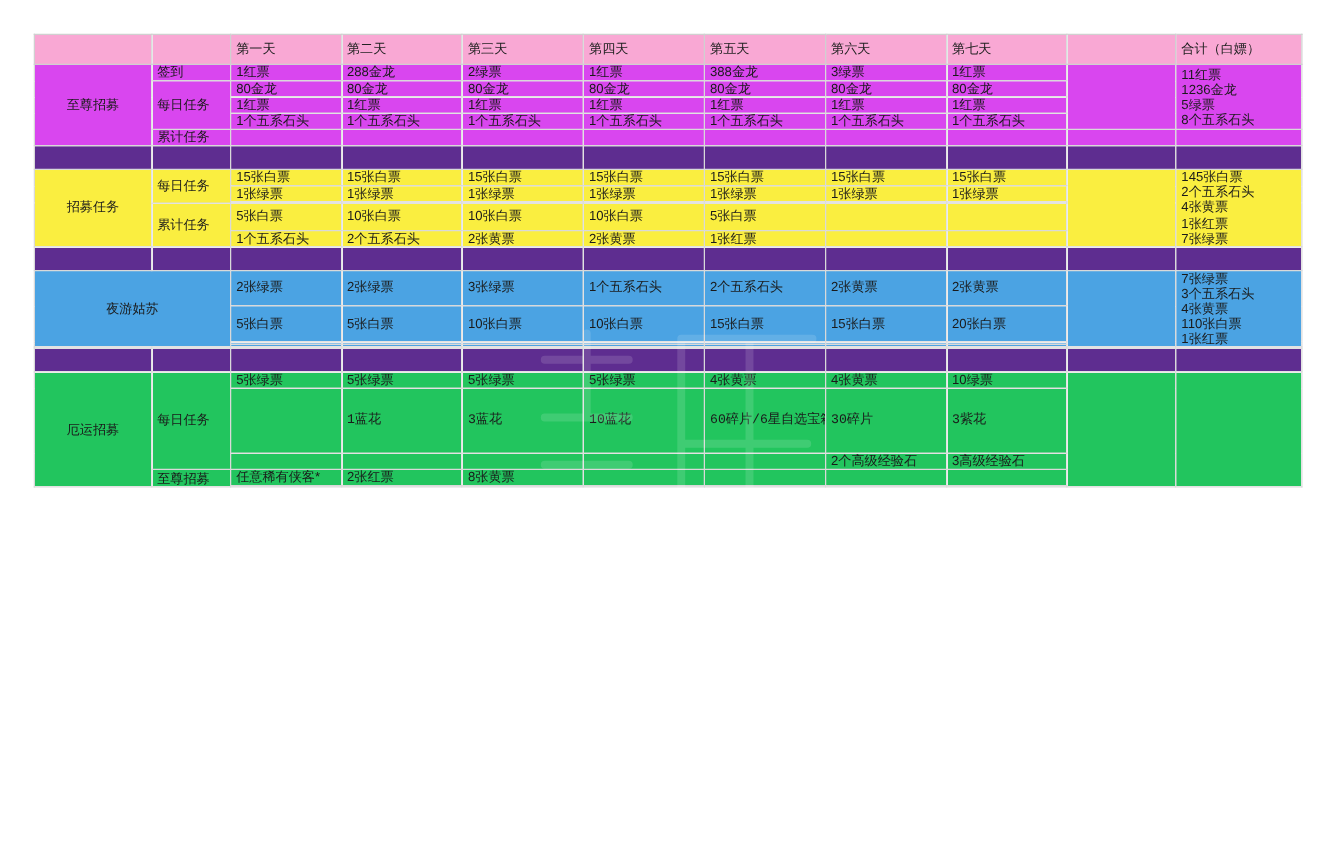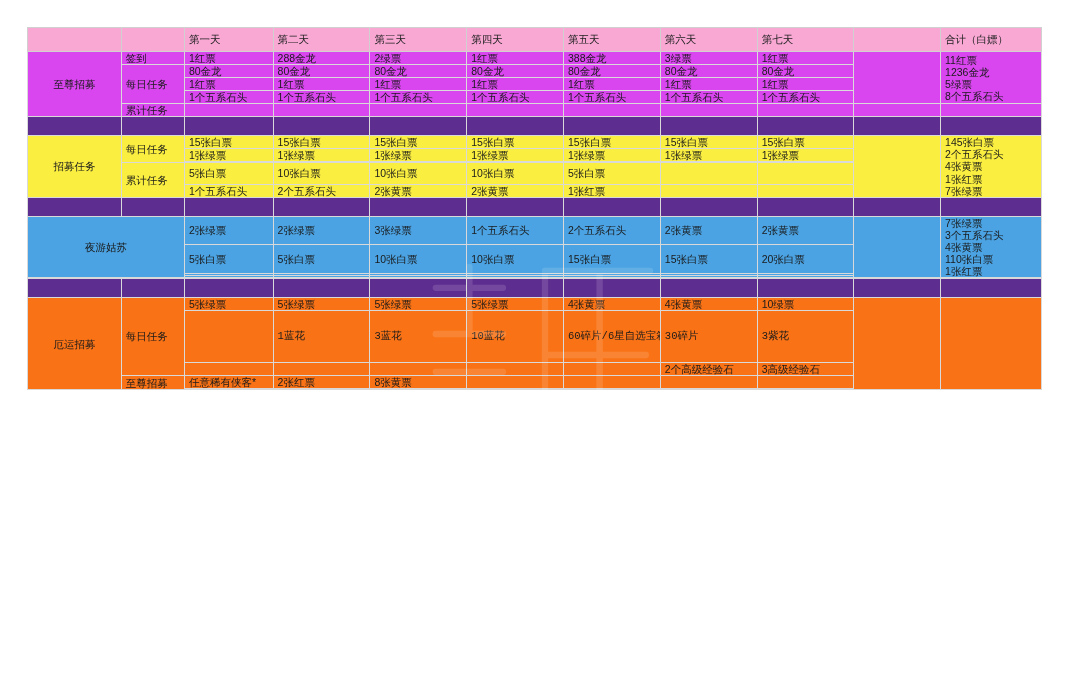--- a/index.html
+++ b/index.html
@@ -48,21 +48,21 @@
     background:#f9a8d4;
     border:1px solid #d0d0d0;
     height:23px;
     color:#222;
   }
 
   
   .red   {background:#d946ef;border:1px solid #ffffff;}
   .yel   {background:#FAEE40;border:1px solid #ffffff;}
   .blu   {background:#4BA3E3;border:1px solid #ffffff;}
-  .grn   {background:#f97316;border:1px solid #ffffff;}
+  .grn   {background:#22c55e;border:1px solid #ffffff;}
   .sep td{background:#5E2D90;border:1px solid #ffffff;height:18px;}
 
   .cat{ text-align:center; }
   .multi{ white-space:normal; line-height:1.45; }
   .wrap2{ white-space:normal; line-height:1.35;font-family:Liberation Mono, monospace; }
 
   
   #wm{
     position:absolute;
     left:415px;top:250px;

